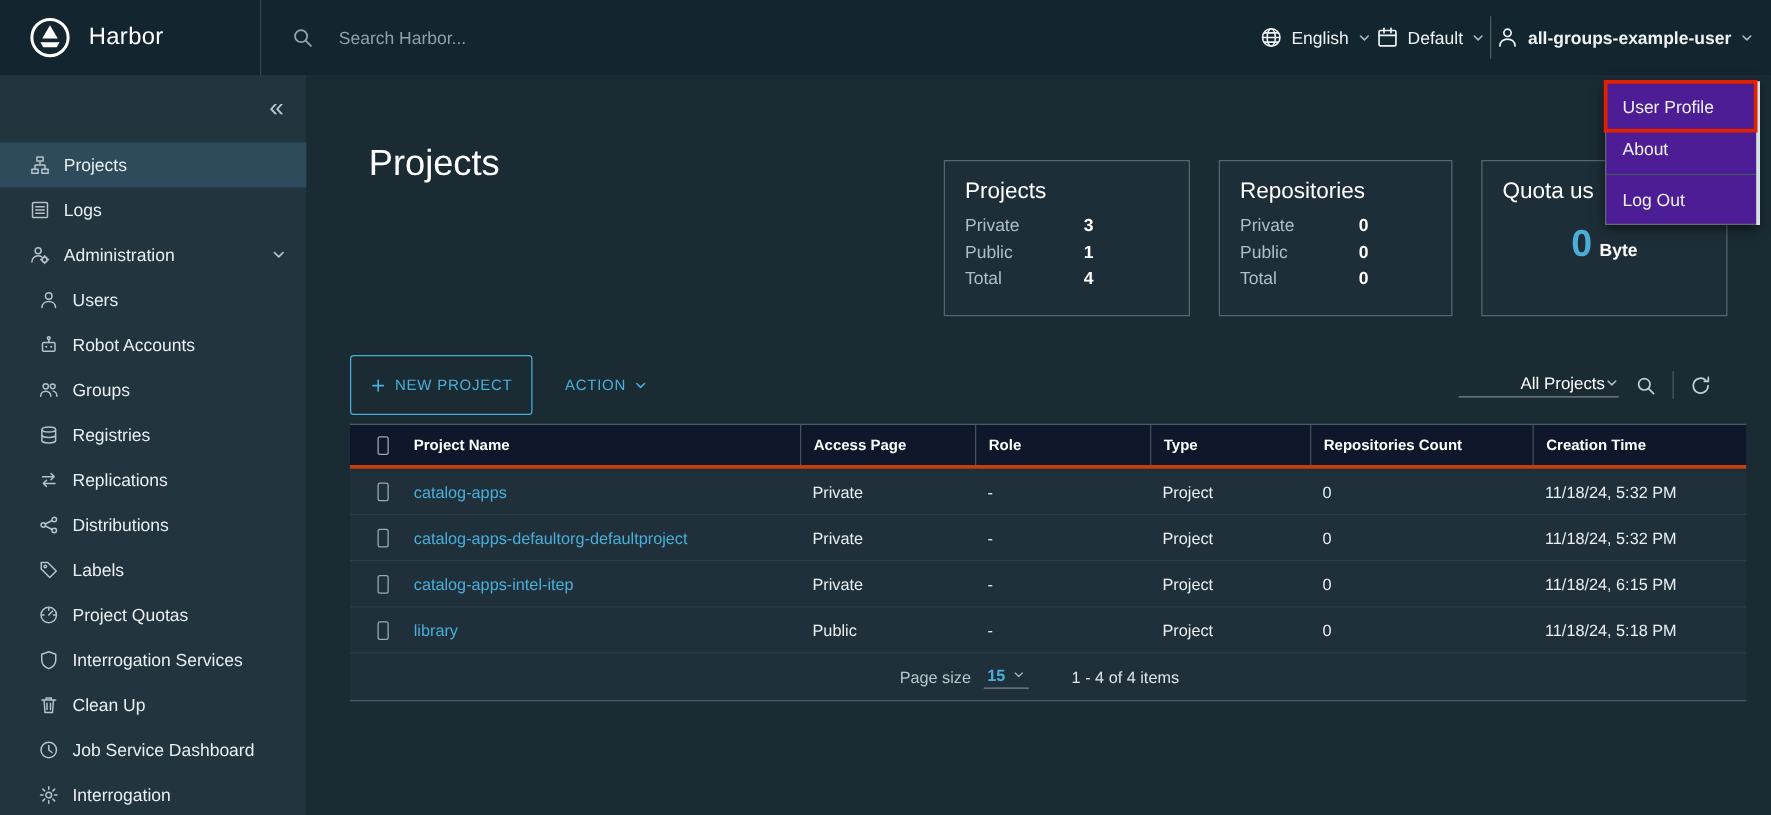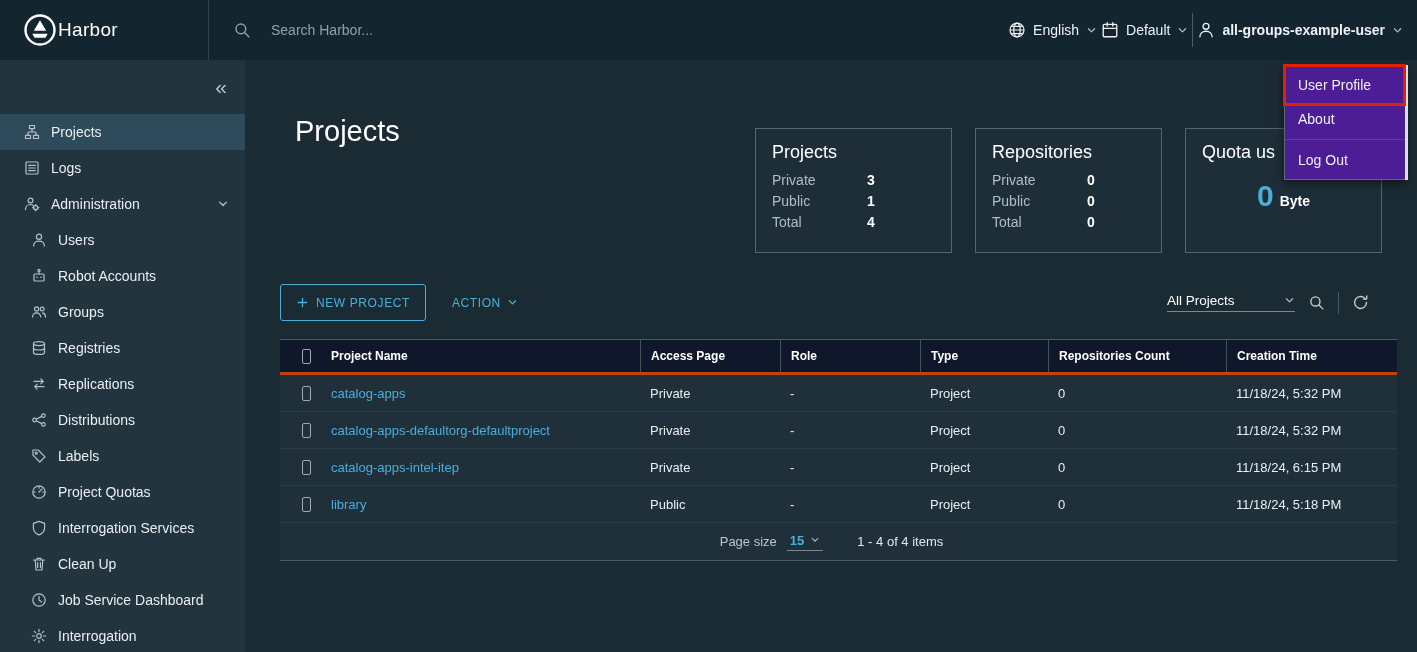--- a/index.html
+++ b/index.html
@@ -1,21 +1,21 @@
 <!DOCTYPE html>
 <html><head>
 <meta charset="utf-8">
 <style>
   *{box-sizing:border-box;margin:0;padding:0}
   html,body{width:1417px;height:652px;overflow:hidden}
   body{position:relative;background:#1b2b34;font-family:"Liberation Sans",sans-serif;color:#e9eef1;font-size:14px}
 
   
   .topbar{position:absolute;top:0;left:0;right:0;height:60px;background:#13262f;display:flex;align-items:center;z-index:20}
-  .brand{width:209px;height:100%;display:flex;align-items:center;padding-left:22px;border-right:1px solid rgba(255,255,255,.14);cursor:pointer}
+  .brand{width:209px;height:100%;display:flex;align-items:center;gap:13px;padding-left:22px;border-right:1px solid rgba(255,255,255,.14);cursor:pointer}
   .brand-name{font-size:19px;color:#fff;letter-spacing:.3px}
   .search{display:flex;align-items:center;gap:20px;margin-left:24px;color:#8fa1aa}
   .search input{background:transparent;border:none;outline:none;color:#fff;font-size:14px;width:430px;font-family:inherit}
   .search input::placeholder{color:#8fa1aa}
   .topbar-right{margin-left:auto;display:flex;align-items:center;gap:4px;padding-right:14px}
   .hdr-item{display:flex;align-items:center;gap:7px;color:#eef2f4;cursor:pointer;white-space:nowrap}
   .hdr-divider{width:1px;height:34px;background:rgba(255,255,255,.25)}
   .user-name{font-weight:bold}
   .icon16{width:16px;height:16px;flex:none}
   .icon18{width:18px;height:18px;flex:none}
@@ -39,24 +39,24 @@
   .card-title{font-size:18px;color:#fff;margin-bottom:9px;white-space:nowrap;overflow:hidden}
   .card-rows{display:grid;grid-template-columns:95px 1fr;row-gap:5px;font-size:14px}
   .card-rows .lbl{color:#b0bec6}
   .card-rows .val{color:#fff;font-weight:bold}
   .quota-value{margin-top:16px;text-align:center;color:#fff}
   .quota-number{font-size:30px;font-weight:bold;color:#4aaed9;margin-right:6px}
   .quota-unit{font-size:14px;font-weight:bold}
 
   
   .toolbar{position:absolute;top:224px;left:35px;right:20px;display:flex;align-items:center}
-  .btn-outline{display:flex;align-items:center;gap:7px;height:37px;padding:0 15px;border:1px solid #4aaed9;border-radius:3px;color:#4aaed9;font-size:12px;font-weight:500;letter-spacing:.6px;background:transparent;cursor:pointer;font-family:inherit}
+  .btn-outline{display:flex;align-items:center;gap:7px;height:48px;padding:0 15px;border:1px solid #4aaed9;border-radius:3px;color:#4aaed9;font-size:12px;font-weight:500;letter-spacing:.6px;background:transparent;cursor:pointer;font-family:inherit}
   .btn-flat{display:flex;align-items:center;gap:6px;height:32px;padding:0 10px;margin-left:16px;border:none;background:transparent;color:#4aaed9;font-size:12px;font-weight:500;letter-spacing:.6px;cursor:pointer;font-family:inherit}
   .toolbar-right{margin-left:auto;display:flex;align-items:center;padding-right:28px;gap:13px}
-  .filter-select{width:128px;display:flex;align-items:center;justify-content:space-between;border-bottom:1px solid #7b8890;padding-bottom:3px;color:#fff;font-size:13.5px;cursor:pointer}
+  .filter-select{width:128px;display:flex;align-items:center;justify-content:flex-end;border-bottom:1px solid #7b8890;padding-bottom:3px;color:#fff;font-size:13.5px;cursor:pointer}
   .tool-icon{width:17px;height:17px;color:#c3ced4;cursor:pointer}
   .tool-divider{width:1px;height:22px;background:#4a5b63}
 
   
   .datagrid{position:absolute;top:279px;left:35px;right:20px;background:#1f303a;border-top:1px solid #4a5b63;border-bottom:1px solid #4a5b63}
   .dg-row{display:grid;grid-template-columns:41px 319px 140px 140px 128px 178px 1fr;align-items:stretch}
   .dg-cell{padding:0 10px;font-size:13px;display:flex;align-items:center;color:#e9eef1}
   .dg-head{height:35px;border-bottom:3px solid #c2410c;background:#0f172a}
   .dg-head .dg-cell{font-size:12px;font-weight:bold;color:#fff}
   .dg-head .sep{border-left:1px solid #41525b}

